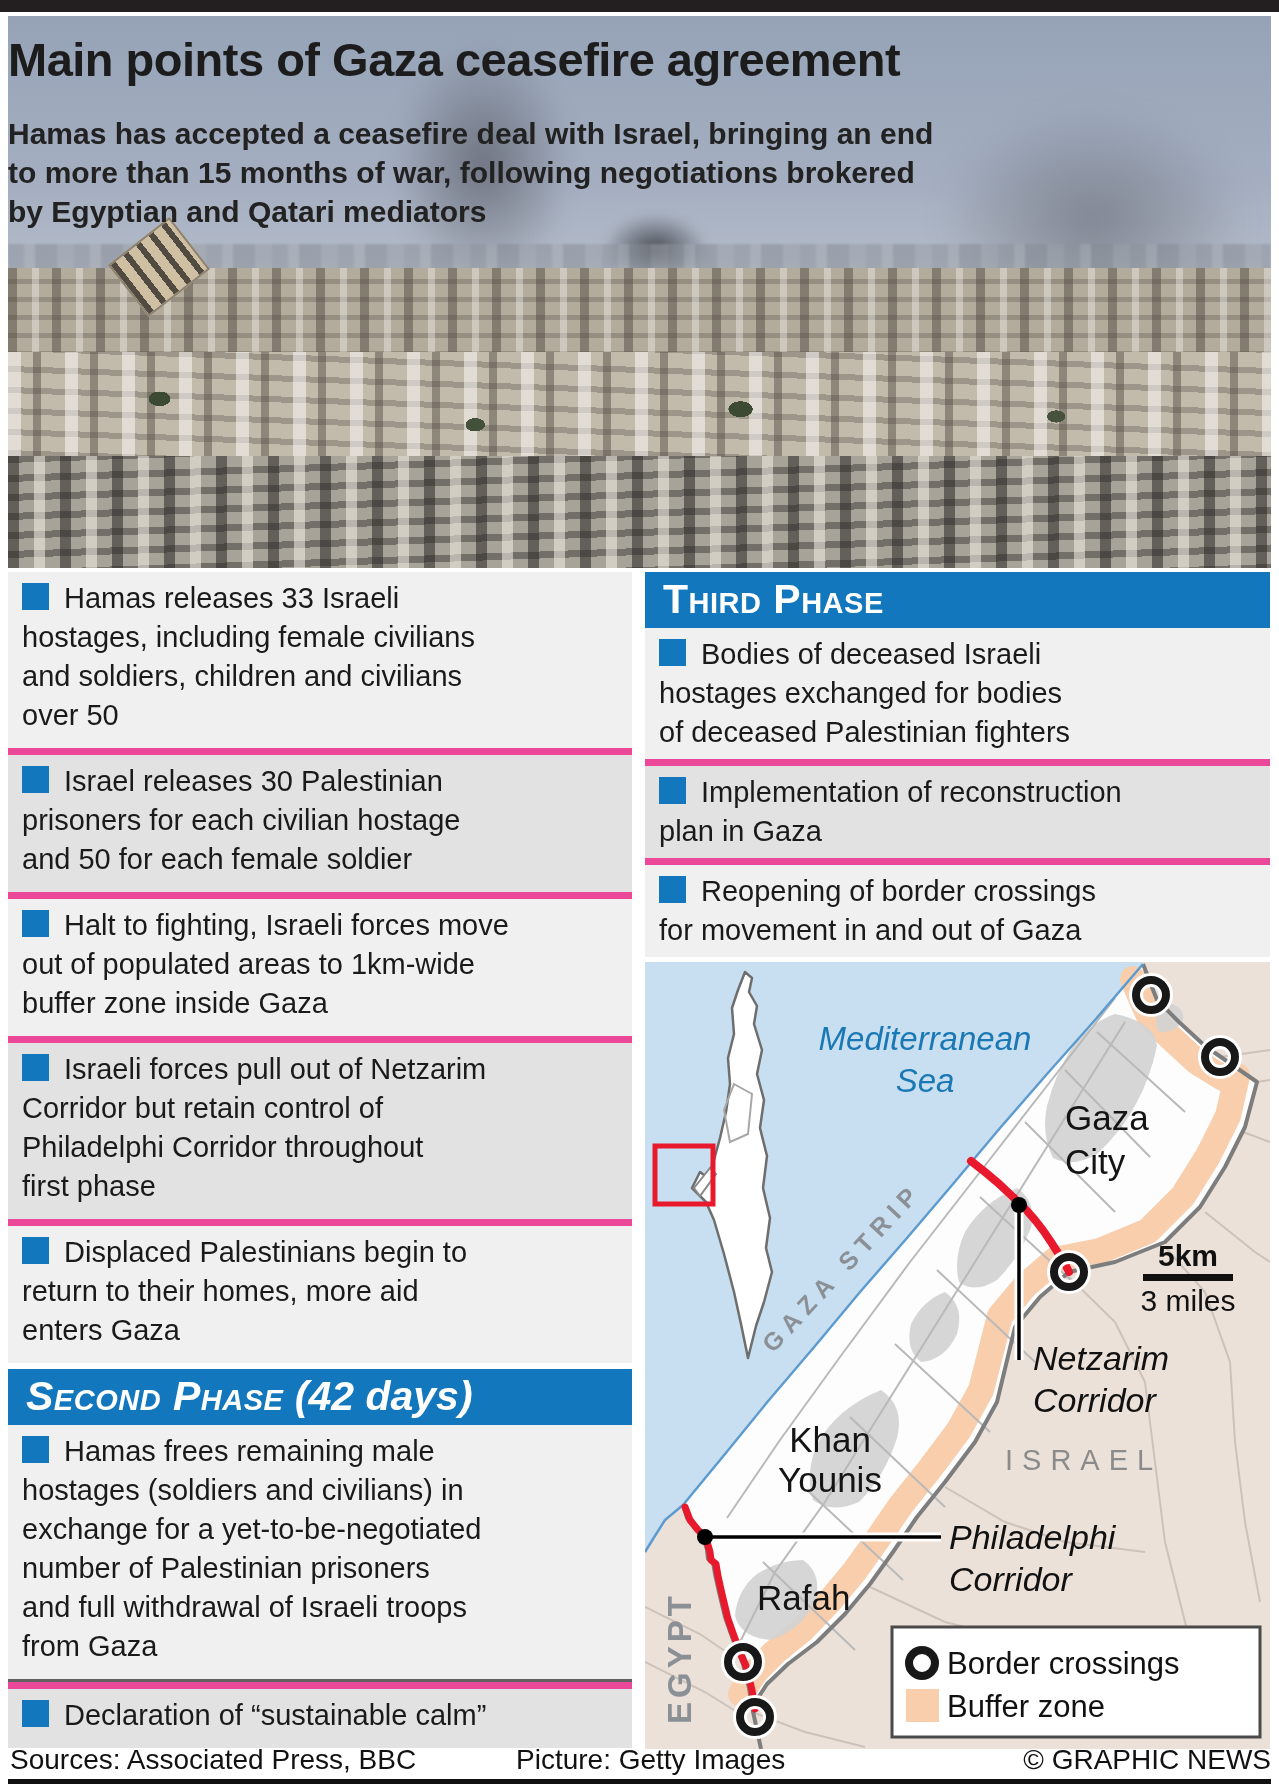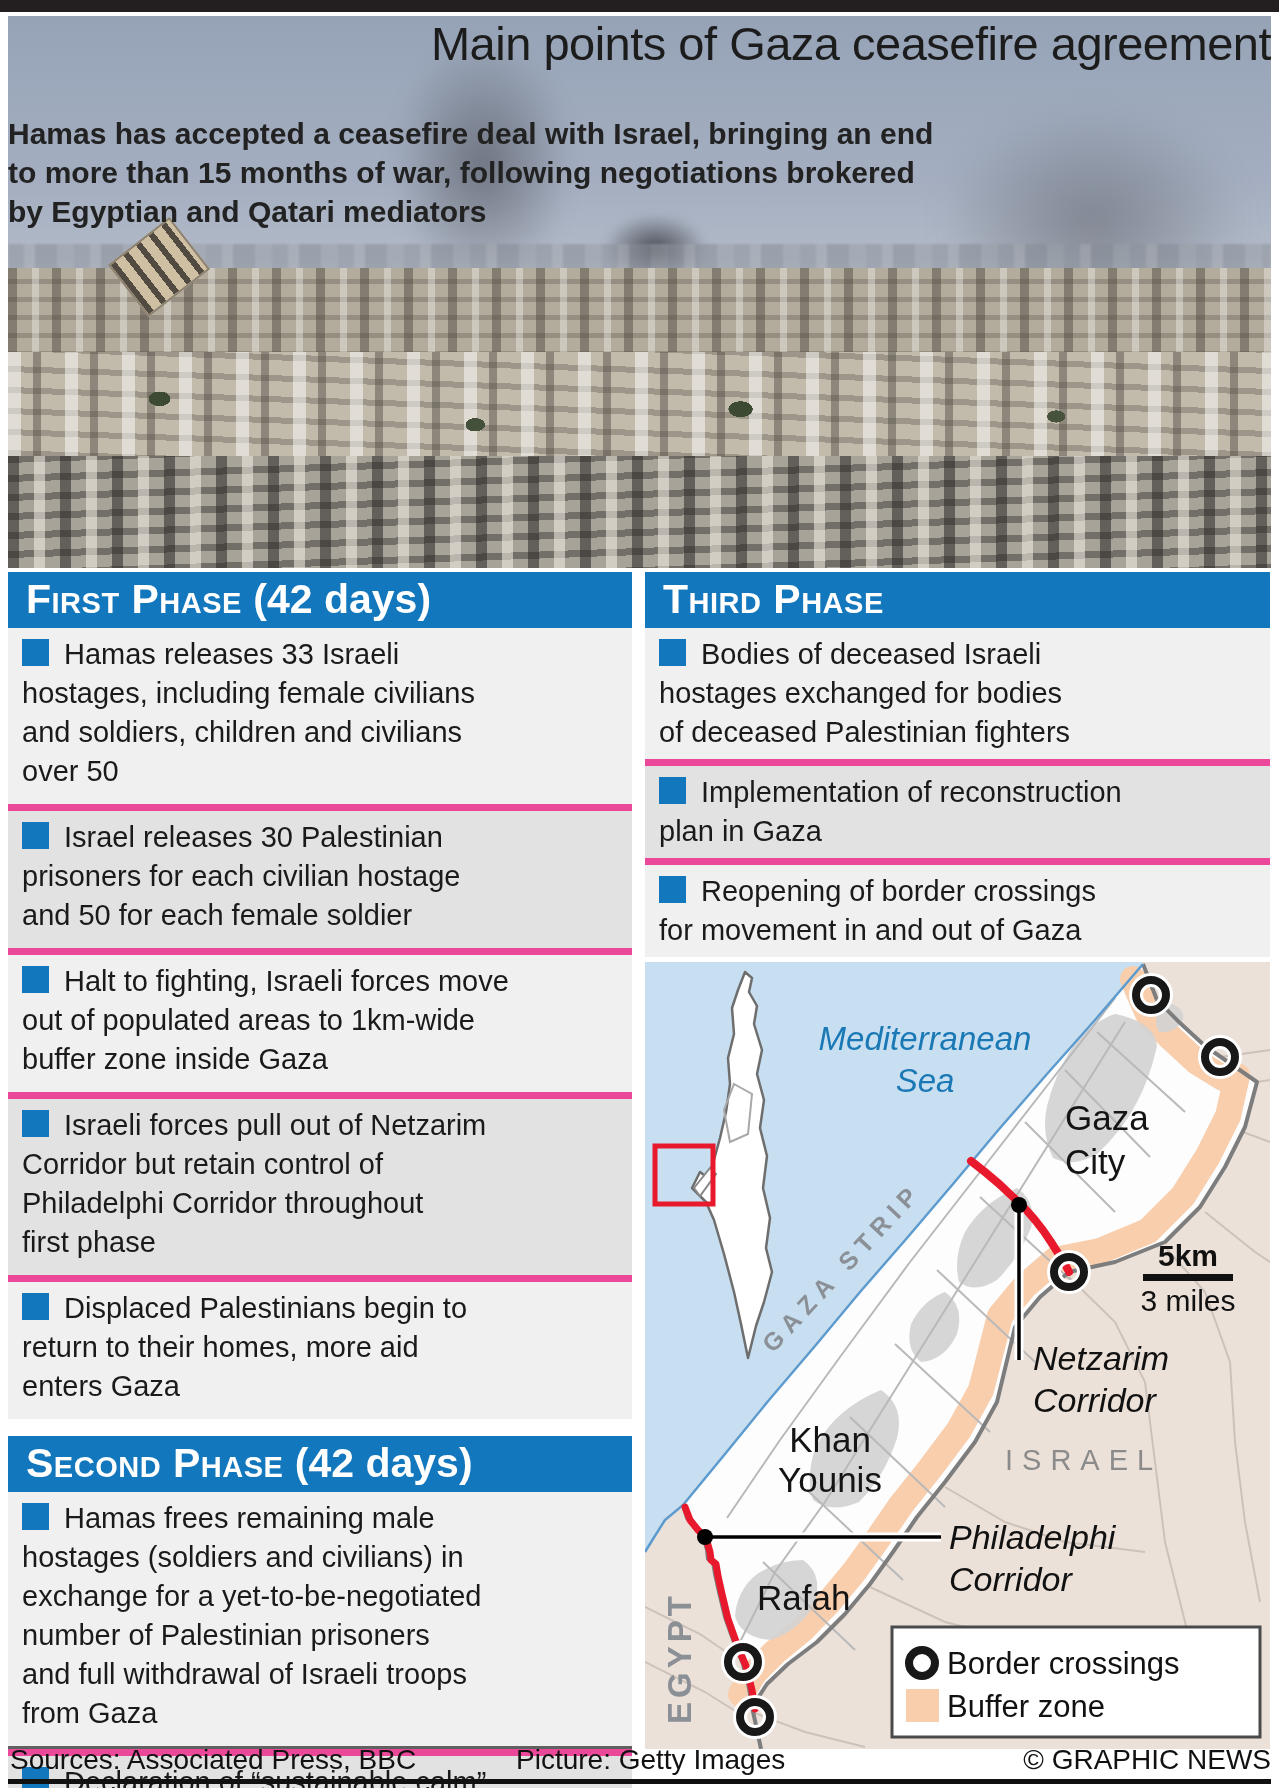--- a/index.html
+++ b/index.html
@@ -31,42 +31,42 @@
                             radial-gradient(15px 10px at 83% 62%,#46523c 60%,rgba(0,0,0,0) 61%),
                             repeating-linear-gradient(90deg,rgba(255,255,255,.5) 0 13px,rgba(0,0,0,0) 13px 25px,rgba(77,72,64,.45) 25px 33px,rgba(0,0,0,0) 33px 57px),
                             repeating-linear-gradient(2deg,rgba(60,56,50,.28) 0 6px,rgba(0,0,0,0) 6px 21px);}
   .rubble-near{position:absolute;left:0;top:440px;width:100%;height:112px;
            background:#a8a399;
            background-image:repeating-linear-gradient(90deg,rgba(42,40,38,.55) 0 11px,rgba(0,0,0,0) 11px 26px,rgba(244,240,230,.55) 26px 37px,rgba(0,0,0,0) 37px 52px),
                             repeating-linear-gradient(178deg,rgba(35,33,31,.4) 0 7px,rgba(0,0,0,0) 7px 19px);}
   .tower{position:absolute;left:112px;top:218px;width:74px;height:62px;transform:rotate(-38deg);
          background:#cfc0a4;border:2px solid #8d8271;
          background-image:repeating-linear-gradient(90deg,rgba(50,45,40,.8) 0 6px,rgba(0,0,0,0) 6px 16px);}
-  .title{position:absolute;left:0;top:0;width:100%;text-align:right;
-         font-size:47px;font-weight:normal;color:#1c1c1c;letter-spacing:-.5px;}
+  .title{position:absolute;left:0;top:16px;width:100%;text-align:left;
+         font-size:47px;font-weight:bold;color:#1c1c1c;letter-spacing:-.5px;}
   .subtitle{position:absolute;left:0;top:98px;width:100%;text-align:left;white-space:pre-line;
          font-size:30px;font-weight:bold;color:#222;line-height:39px;}
 
   
   .col{position:absolute;top:572px;}
   .col-left{left:8px;width:624px;}
   .col-right{left:645px;width:625px;}
   .phase-bar{height:56px;background:var(--accent,#1377bd);color:#fff;padding-left:18px;
              font-size:41px;font-weight:bold;line-height:55px;white-space:nowrap;overflow:hidden;}
   .pm{font-variant:small-caps;letter-spacing:.5px;}
   .ps{}
   .row{padding:7px 14px 7px 14px;background:var(--row-light,#f0f0f0);}
   .col-left .row{padding:7px 60px 13px 14px;}
   .row.alt{background:var(--row-dark,#e2e2e2);}
   .row + .row{border-top:7px solid #ec4899;}
   .row.last{border-bottom:3px solid #616161;}
   .bullet{display:inline-block;width:27px;height:27px;background:var(--accent,#1377bd);
           margin-right:15px;vertical-align:-2px;}
   .rt{font-size:29px;line-height:39px;white-space:pre-line;}
-  .bar2{margin-top:17px;}
+  .bar2{margin-top:6px;font-style:italic;}
   .map-wrap{margin-top:5px;}
 
   
   svg{font-family:"Liberation Sans",sans-serif;display:block;}
   .c-sea{fill:var(--sea,#c7dff0);}
   .c-land{fill:var(--land,#ece1d9);}
   .c-strip{fill:var(--strip,#fdfdfd);}
   .c-buffer{stroke:var(--buffer,#f8cead);fill:none;stroke-width:26;stroke-linejoin:round;stroke-linecap:round;}
   .c-border{stroke:var(--border-line,#7d7d7d);fill:none;stroke-width:4;stroke-linejoin:round;}
   .c-coast{stroke:var(--coast,#5b9bd0);fill:none;stroke-width:2.5;stroke-linejoin:round;}
@@ -107,21 +107,20 @@
     <div class="tower"></div>
     <div class="rubble-mid"></div>
     <div class="rubble-near"></div>
     <div class="title">Main points of Gaza ceasefire agreement</div>
     <div class="subtitle">Hamas has accepted a ceasefire deal with Israel, bringing an end
 to more than 15 months of war, following negotiations brokered
 by Egyptian and Qatari mediators</div>
   </div>
 
   <div class="col col-left">
-    <div class="phase-bar"><span class="pm">First Phase</span><span class="ps"> (42 days)</span></div>
     <div class="row"><span class="bullet"></span><span class="rt">Hamas releases 33 Israeli
 hostages, including female civilians
 and soldiers, children and civilians
 over 50</span></div>
     <div class="row alt"><span class="bullet"></span><span class="rt">Israel releases 30 Palestinian
 prisoners for each civilian hostage
 and 50 for each female soldier</span></div>
     <div class="row"><span class="bullet"></span><span class="rt">Halt to fighting, Israeli forces move
 out of populated areas to 1km-wide
 buffer zone inside Gaza</span></div>

